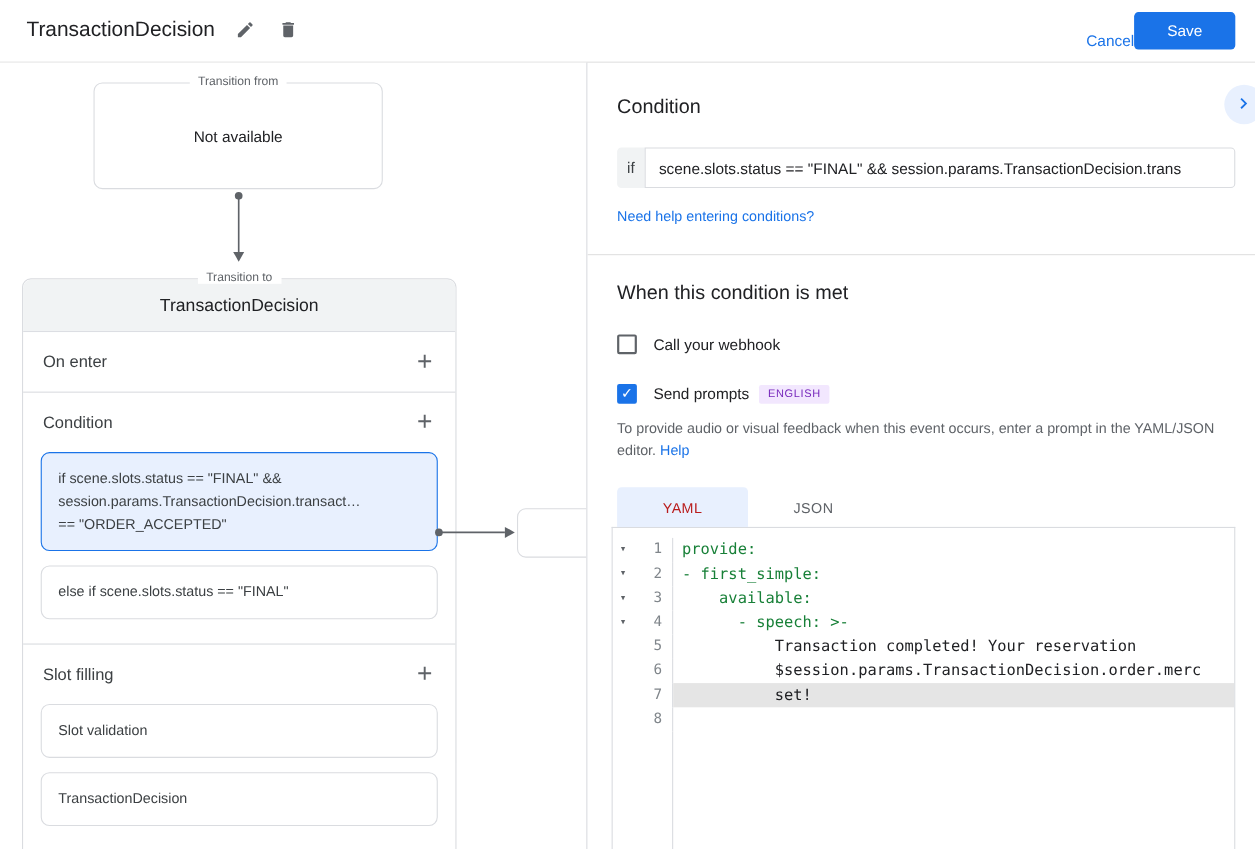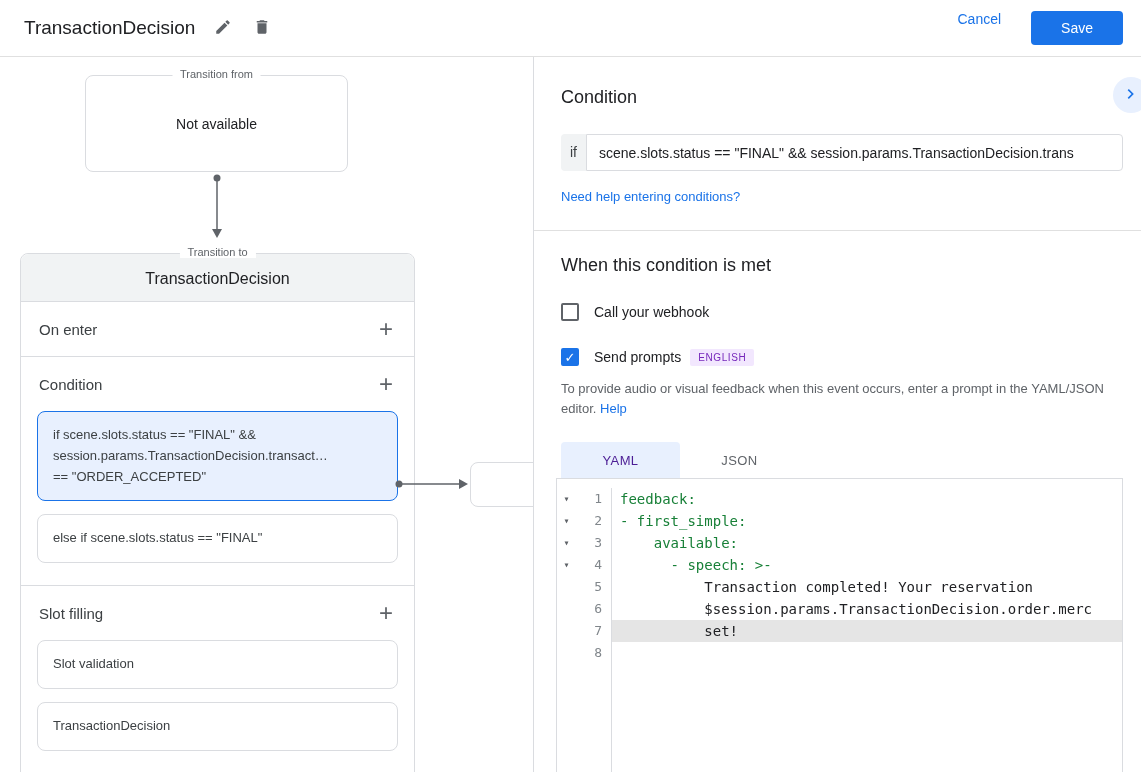--- a/index.html
+++ b/index.html
@@ -5,21 +5,21 @@
   * { margin:0; padding:0; box-sizing:border-box; }
   html,body { width:1141px; height:772px; overflow:hidden; background:#fff;
     font-family:"Liberation Sans","DejaVu Sans",sans-serif; color:#202124; }
 
   
   .topbar { height:57px; display:flex; align-items:center; justify-content:space-between;
     padding:0 18px 0 24px; border-bottom:1px solid #e0e0e0; background:#fff; }
   .topbar-left { display:flex; align-items:center; gap:17px; }
   .page-title { font-size:19px; font-weight:400; color:#202124; }
   .icon-btn { background:none; border:none; cursor:pointer; color:#5f6368; display:flex; align-items:center; padding:2px; }
-  .topbar-right { display:flex; align-items:flex-start; gap:30px; }
+  .topbar-right { display:flex; align-items:flex-end; }
   .cancel-btn { background:none; border:none; color:#1a73e8; font-size:14px; font-weight:500;
     font-family:inherit; cursor:pointer; }
   .save-btn { background:#1a73e8; color:#fff; border:none; border-radius:4px; font-size:14px;
     font-weight:500; padding:9px 30px; font-family:inherit; cursor:pointer; }
 
   
   .content { display:flex; height:715px; }
   .canvas { position:relative; width:533px; flex:none; overflow:hidden; background:#fff; }
   .panel { flex:1; border-left:1px solid #dadce0; position:relative; padding:0 18px 0 27px; overflow:hidden; }
 
@@ -71,21 +71,21 @@
     justify-content:center; color:#fff; font-size:13px; font-weight:700; }
   .check-label { margin-left:15px; font-size:14px; font-weight:500; color:#202124; }
   .badge { margin-left:9px; background:#f2e7fe; color:#7627bb; font-size:10px; font-weight:500;
     letter-spacing:.6px; padding:3px 8px; border-radius:2px; }
   .desc { margin-top:13px; font-size:13px; color:#5f6368; line-height:1.55; max-width:588px; }
   .desc a { color:#1a73e8; text-decoration:none; }
   .tabs { display:flex; margin-top:23px; }
   .tab { width:119px; height:36px; display:flex; align-items:center; justify-content:center;
     font-size:13px; font-weight:500; letter-spacing:.4px; color:#5f6368; cursor:pointer;
     border-radius:4px 4px 0 0; }
-  .tab.active { background:#e8f0fe; color:#4c1d95; }
+  .tab.active { background:#e8f0fe; color:#b91c1c; }
 
   
   .editor { margin-left:-5px; border:1px solid #dadce0; border-bottom:none; height:312px;
     overflow:hidden; display:flex; flex-direction:column; padding-top:9px;
     font-family:"DejaVu Sans Mono","Liberation Mono",monospace; background:#fff; }
   .ed-row { display:flex; height:22px; flex:none; }
   .ed-row.ed-fill { flex:1; height:auto; }
   .ed-fold { width:19px; text-align:center; font-size:10px; color:#5f6368; line-height:22px; flex:none; cursor:pointer; }
   .ed-num { width:36px; text-align:right; padding-right:9px; font-size:13px; color:#80868b;
     line-height:22px; flex:none; border-right:1px solid #dadce0; }
@@ -225,21 +225,21 @@
 
     <div class="tabs">
       <div class="tab active">YAML</div>
       <div class="tab">JSON</div>
     </div>
 
     <div class="editor">
       <div class="ed-row">
           <span class="ed-fold">▾</span>
           <span class="ed-num">1</span>
-          <span class="ed-code key">feedback:</span>
+          <span class="ed-code key">provide:</span>
         </div>
         <div class="ed-row">
           <span class="ed-fold">▾</span>
           <span class="ed-num">2</span>
           <span class="ed-code key">- first_simple:</span>
         </div>
         <div class="ed-row">
           <span class="ed-fold">▾</span>
           <span class="ed-num">3</span>
           <span class="ed-code key">    available:</span>

